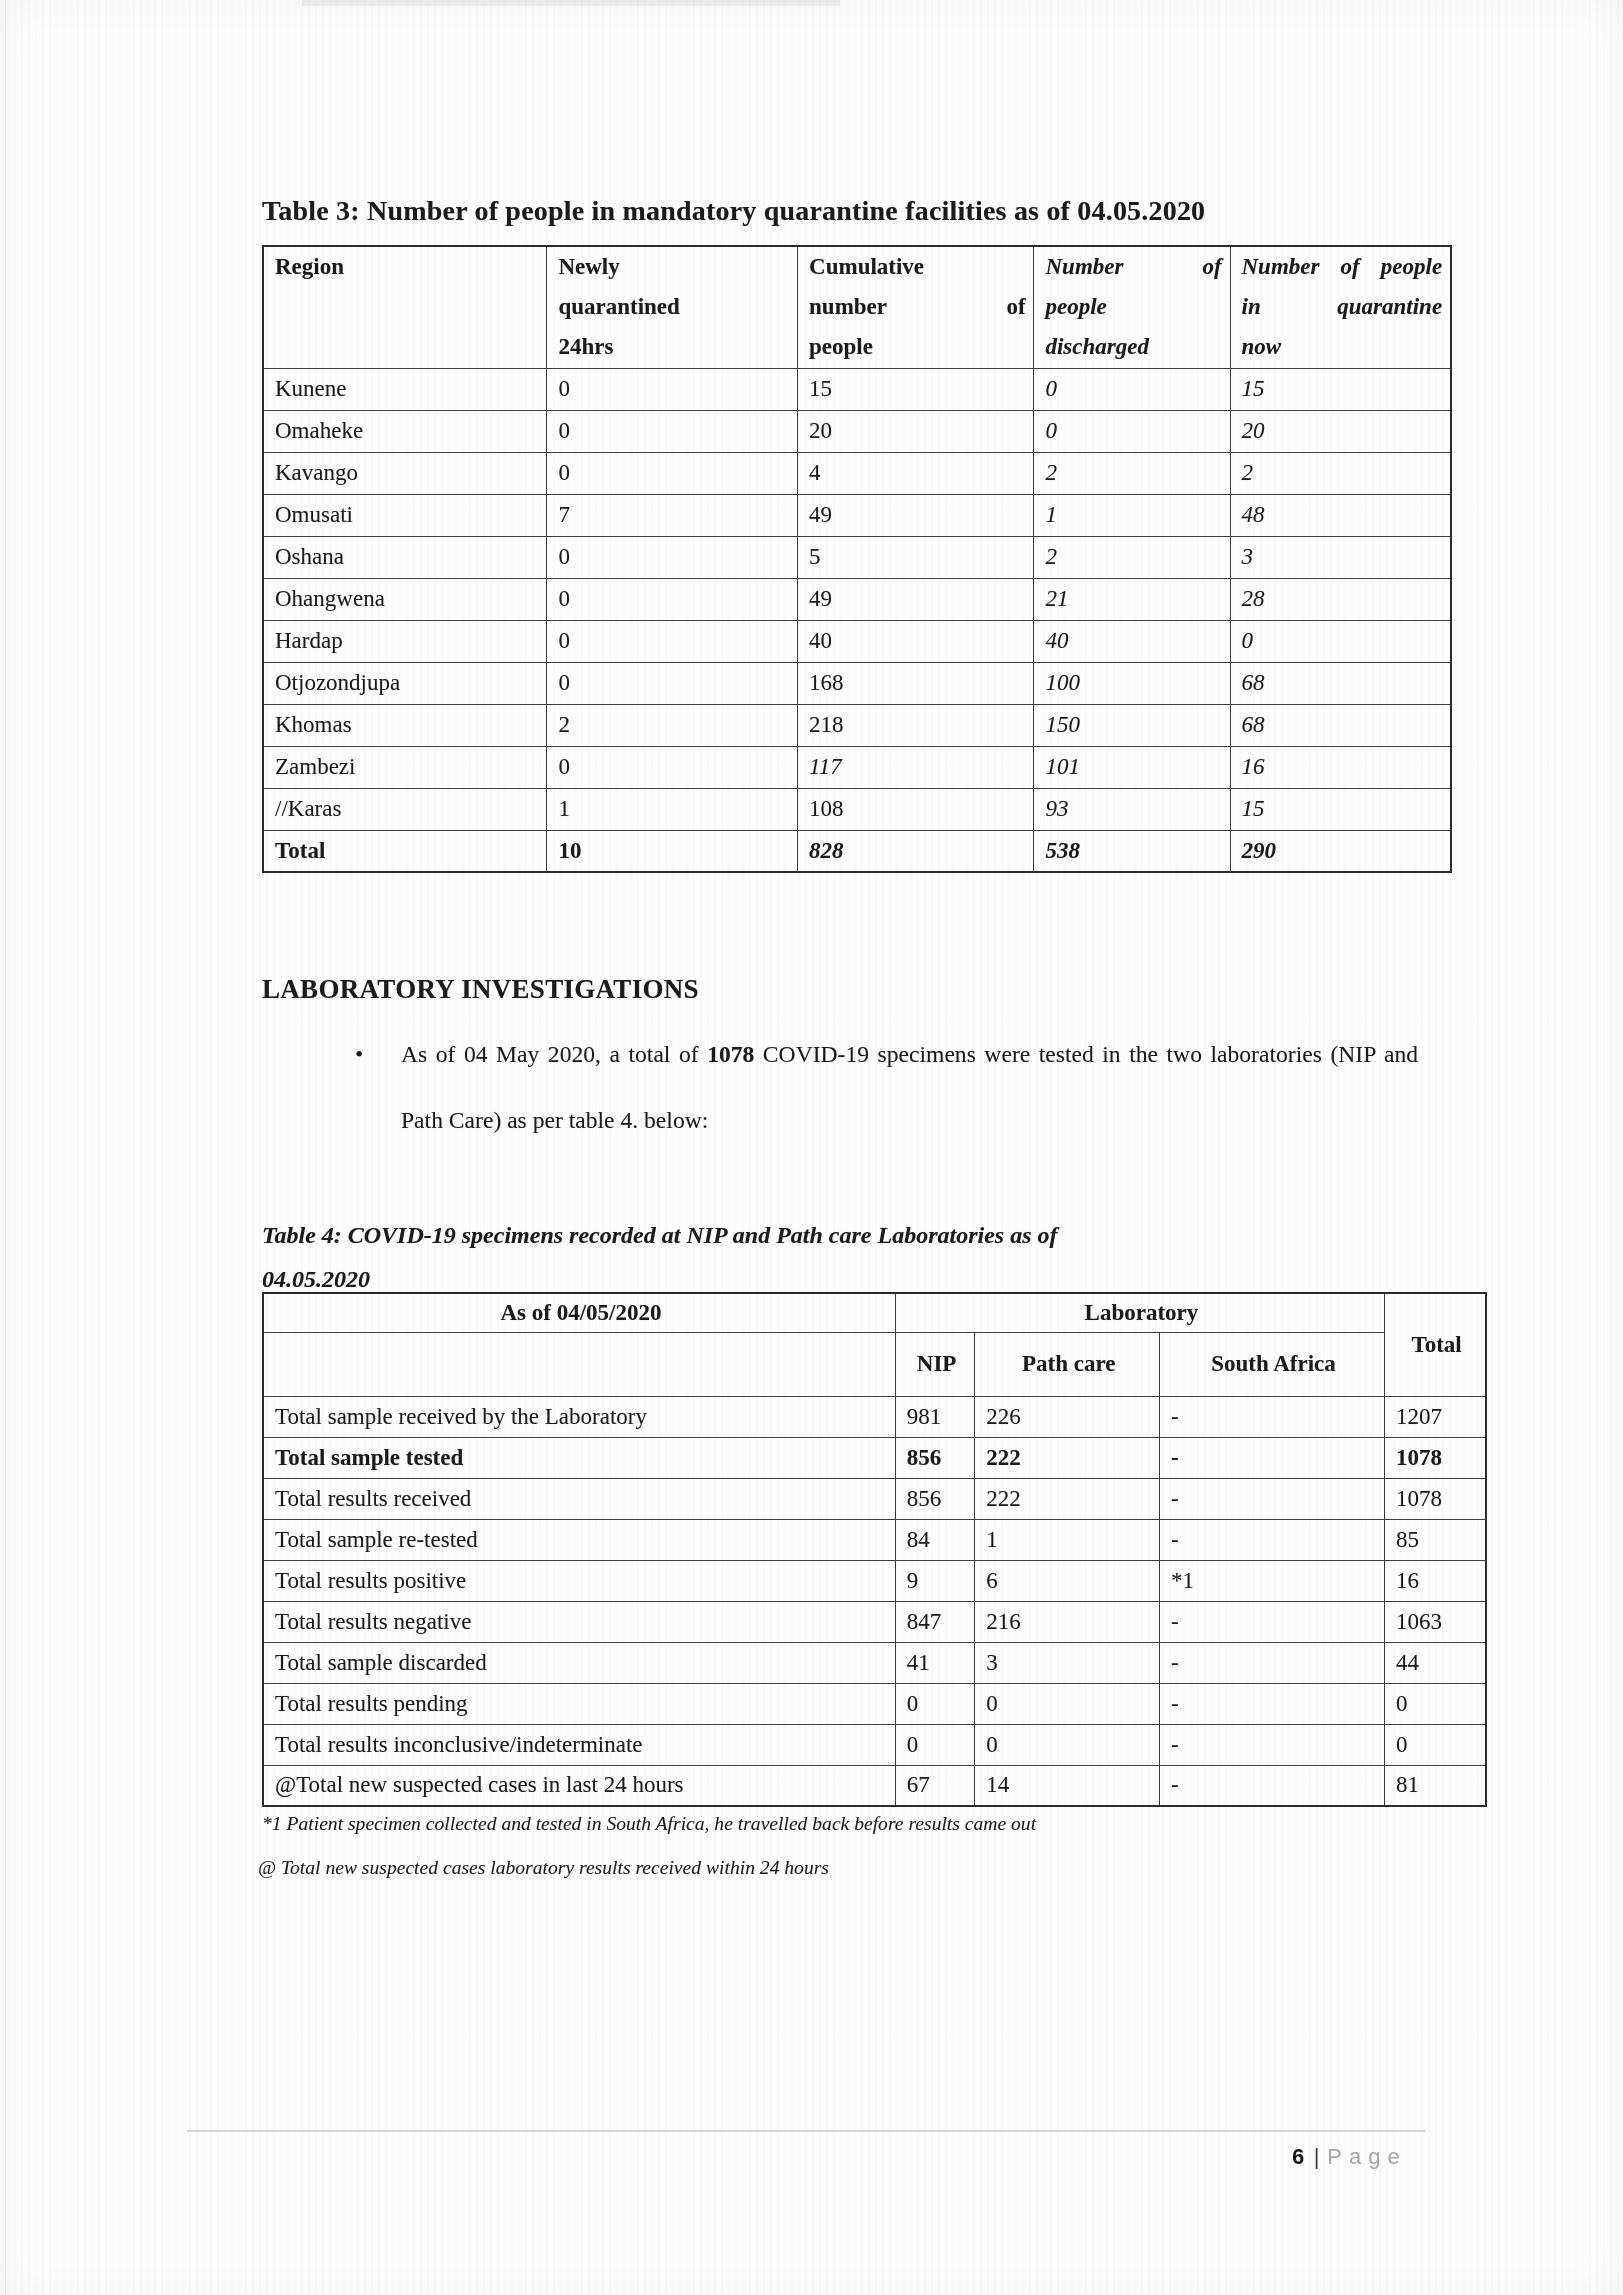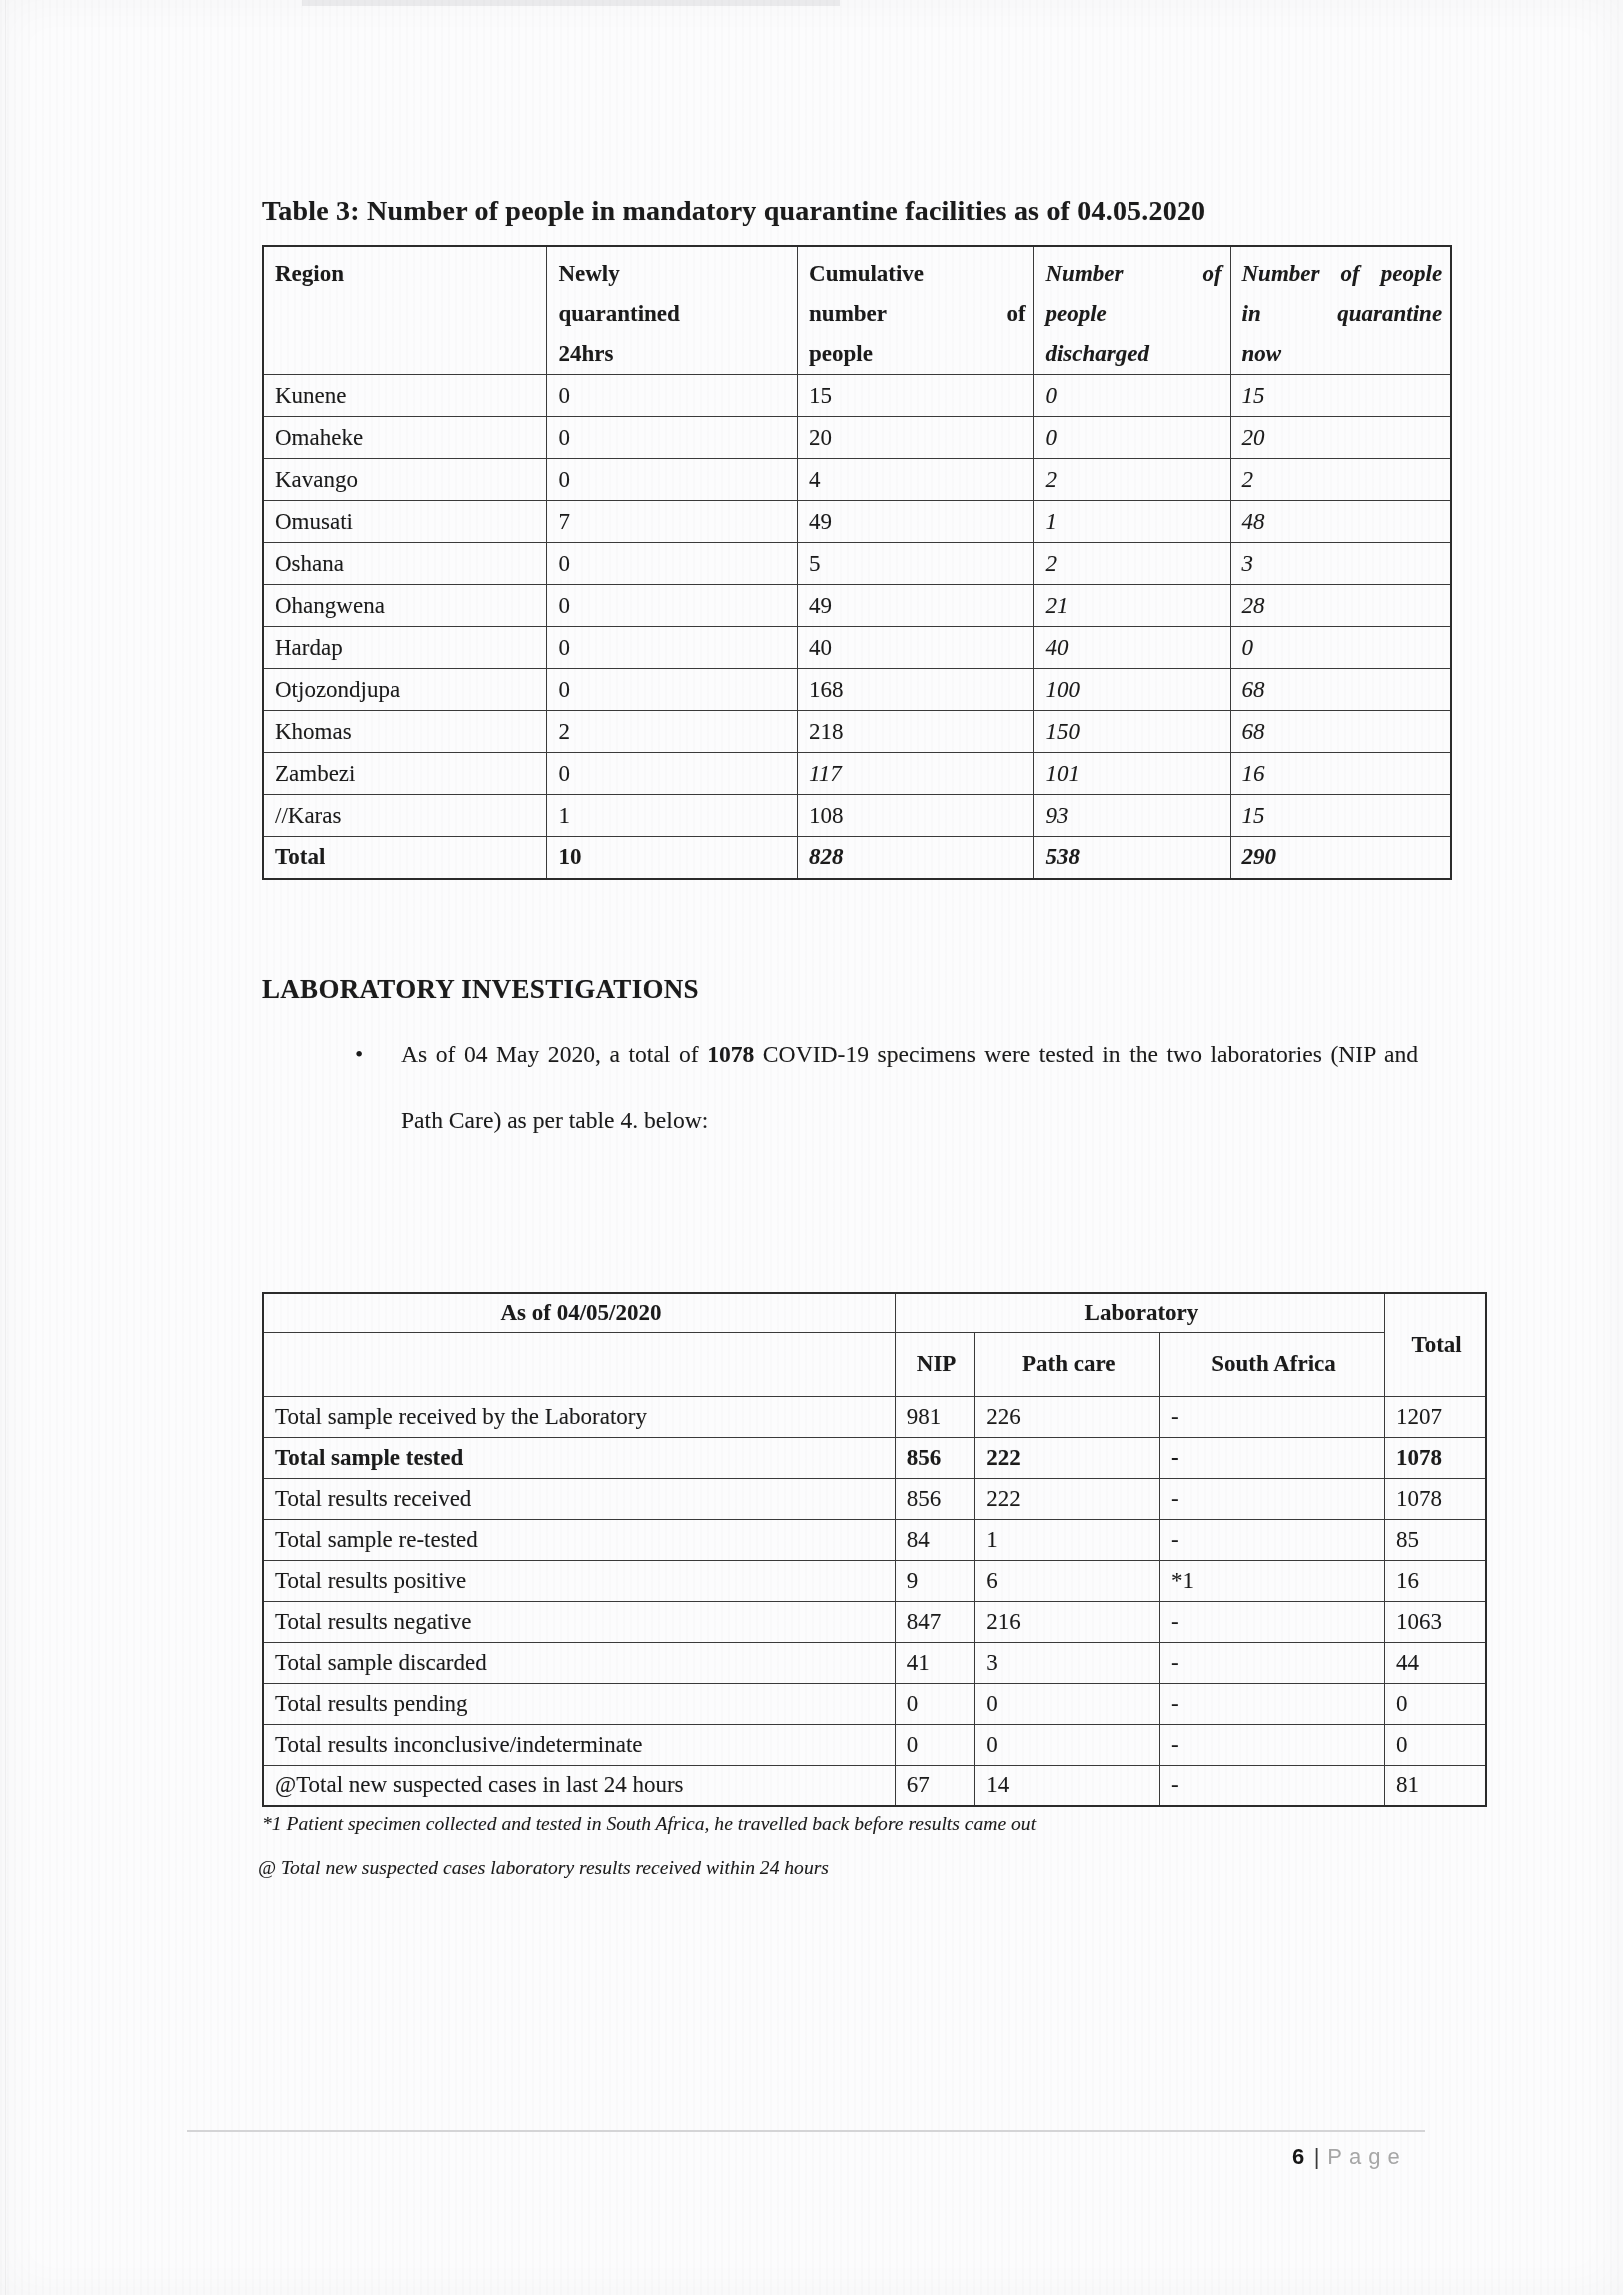--- a/index.html
+++ b/index.html
@@ -42,21 +42,21 @@
   .t3 th,.t3 td,.t4 th,.t4 td{
     border:1.6px solid #3a3a3a;
     padding:0 7.9px 0 11px;
     font-size:23px;
     overflow:hidden;
     text-shadow:0 0 0.8px rgba(0,0,0,0.22);
   }
   .t3{border:2.4px solid #2b2b2b;}
   .t4{border:2.4px solid #2b2b2b;}
   .t3 th{
-    text-align:left;vertical-align:top;font-weight:bold;padding-top:7px;
+    text-align:left;vertical-align:top;font-weight:bold;
   }
   .t3 thead tr{height:122px;}
   .t3 tbody tr{height:42px;}
   .t3 td{vertical-align:middle;}
   .hl{line-height:40px;}
   .spread{display:flex;justify-content:space-between;}
   .ital{font-style:italic;}
   .boldr{font-weight:bold;}
   .t4 th{text-align:center;font-weight:bold;vertical-align:middle;}
   .t4 .h1{height:39px;}
@@ -250,20 +250,24 @@
           <td class="boldr ital">290</td>
         </tr>
       </tbody>
   </table>
 
   <div class="lab-heading">LABORATORY INVESTIGATIONS</div>
 
   <span class="bullet-marker">•</span>
   <div class="bullet-para"><span>As of 04 May 2020, a total of </span><b>1078</b><span> COVID-19 specimens were tested in the two laboratories (NIP and Path Care) as per table 4. below:</span></div>
 
+  <div class="t4-title">
+    <div>Table 4: COVID-19 specimens recorded at NIP and Path care Laboratories as of</div>
+    <div>04.05.2020</div>
+  </div>
 
   <table class="t4">
     <colgroup>
       <col style="width:51.7%">
         <col style="width:6.5%">
         <col style="width:15.1%">
         <col style="width:18.4%">
         <col style="width:8.3%">
     </colgroup>
     <thead>

